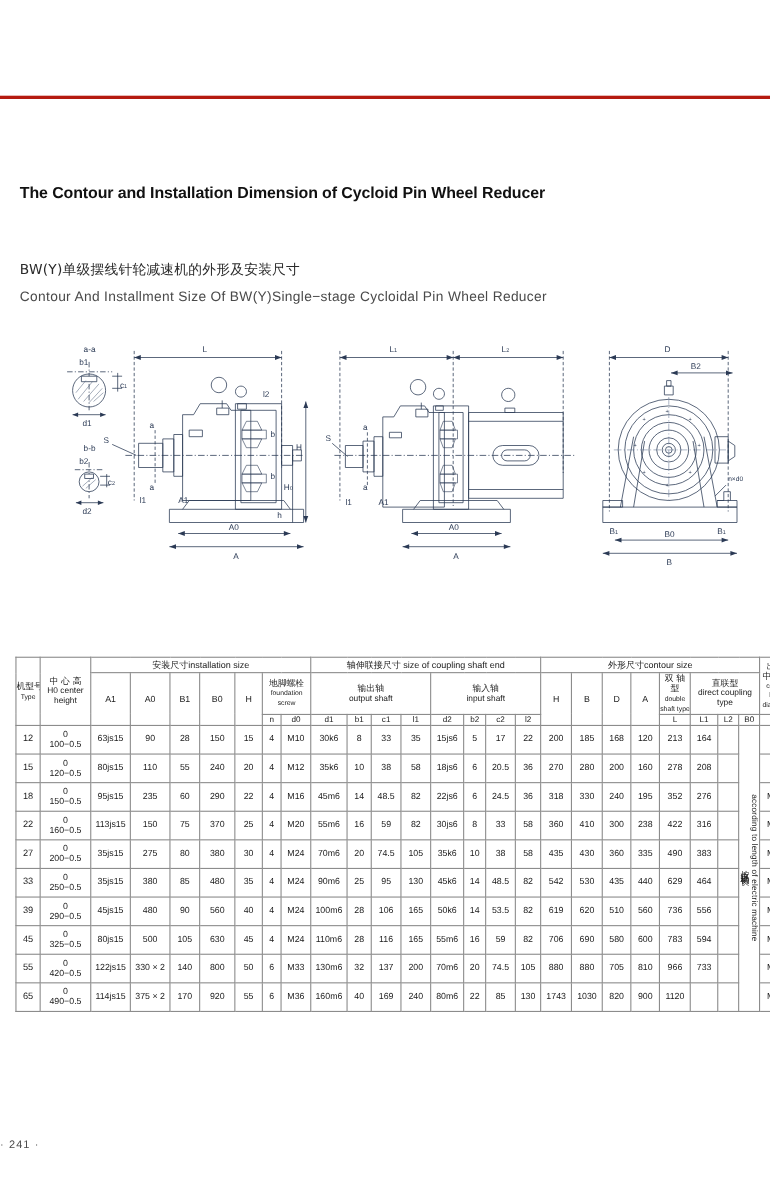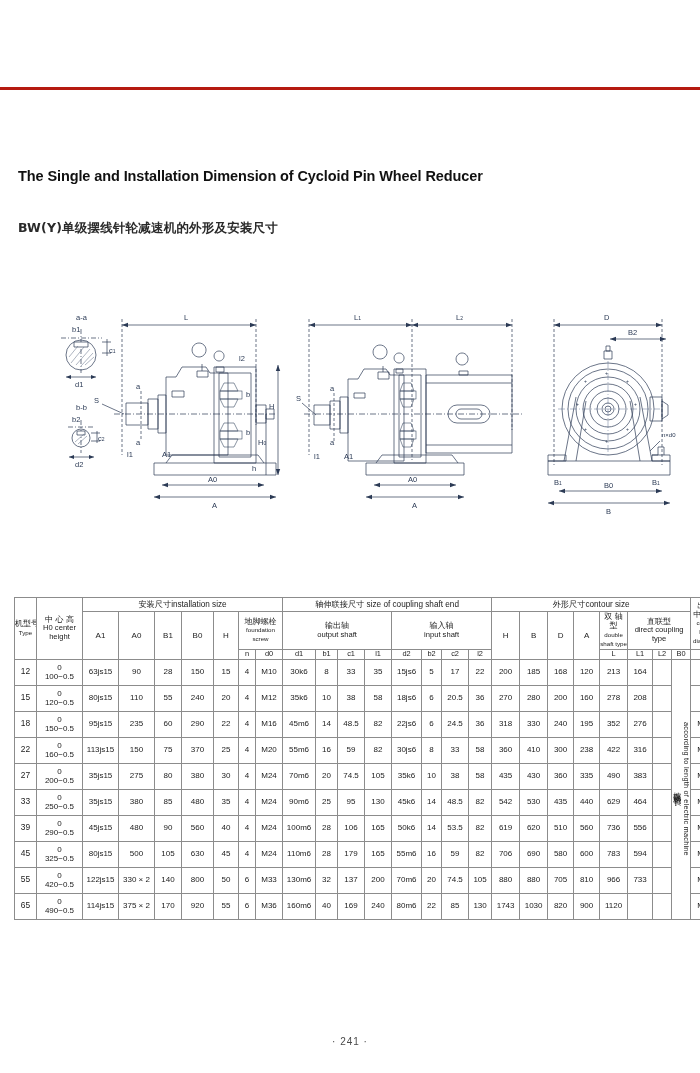--- a/index.html
+++ b/index.html
@@ -32,21 +32,21 @@
     margin: 0 0 4px 0;
     font-family: "DejaVu Sans", "Liberation Sans", sans-serif;
   }
   .h-en {
     font-weight: bold;
     font-size: 14.5px;
     color: #111;
     margin: 0;
     letter-spacing: -.1px;
   }
-  .sub { position: absolute; left: 18px; top: 220px; width: 664px; font-weight: bold; }
+  .sub { position: absolute; left: 18px; top: 237px; width: 664px; }
   .s-cn {
     font-size: 12.5px; color: #2a2a2a; margin: 0 0 9px 0;
     font-family: "DejaVu Sans", "Liberation Sans", sans-serif;
     letter-spacing: .2px;
   }
   .s-en { font-size: 12.5px; color: #4a4a4a; margin: 0; letter-spacing: .3px; }
 
   
   .figures {
     position: absolute;
@@ -109,37 +109,38 @@
     align-items: center;
     gap: 1px;
     height: 100%;
     min-height: 240px;
   }
 
   
   .pagenum {
     position: absolute;
     left: 0; right: 0; top: 1036px;
-    text-align: center;
+    text-align: left;
     font-size: 10px;
     color: #4a4a4a;
     letter-spacing: 1px;
   }
 </style>
 </head>
 <body>
 
 <div class="top-rule"></div>
 
 <div class="headings">
-  <p class="h-en">The Single and Installation Dimension of Cycloid Pin Wheel Reducer</p>
+  <p class="h-en">The Contour and Installation Dimension of Cycloid Pin Wheel Reducer</p>
 </div>
 
 <div class="sub">
   <p class="s-cn cn">BW(Y)单级摆线针轮减速机的外形及安装尺寸</p>
+  <p class="s-en">Contour And Installment Size Of BW(Y)Single−stage Cycloidal Pin Wheel Reducer</p>
 </div>
 
 <div class="figures">
 <svg width="676" height="215" viewBox="0 0 676 215">
   <g stroke="#2b3a55" fill="none" stroke-width="0.7" font-family="Liberation Sans, sans-serif" font-size="7.5">
 
   <text x="62" y="15" fill="#2b3a55" stroke="none">a-a</text>
   <text x="58" y="27" fill="#2b3a55" stroke="none">b1</text>
   <line x1="47" y1="33" x2="88" y2="33" stroke-dasharray="5 2 1 2"></line>
   <line x1="67" y1="24" x2="67" y2="68" stroke-dasharray="5 2 1 2"></line>
@@ -704,21 +705,21 @@
           </td>
           <td class="datacell">80js15</td>
           <td class="datacell">500</td>
           <td class="datacell">105</td>
           <td class="datacell">630</td>
           <td class="datacell">45</td>
           <td class="datacell">4</td>
           <td class="datacell">M24</td>
           <td class="datacell">110m6</td>
           <td class="datacell">28</td>
-          <td class="datacell">179</td>
+          <td class="datacell">116</td>
           <td class="datacell">165</td>
           <td class="datacell">55m6</td>
           <td class="datacell">16</td>
           <td class="datacell">59</td>
           <td class="datacell">82</td>
           <td class="datacell">706</td>
           <td class="datacell">690</td>
           <td class="datacell">580</td>
           <td class="datacell">600</td>
           <td class="datacell">783</td>

